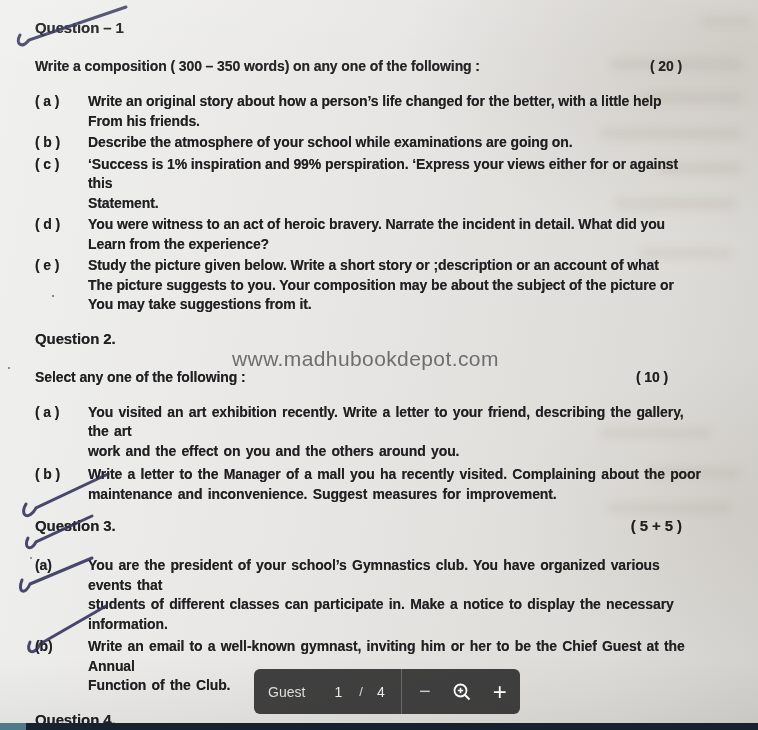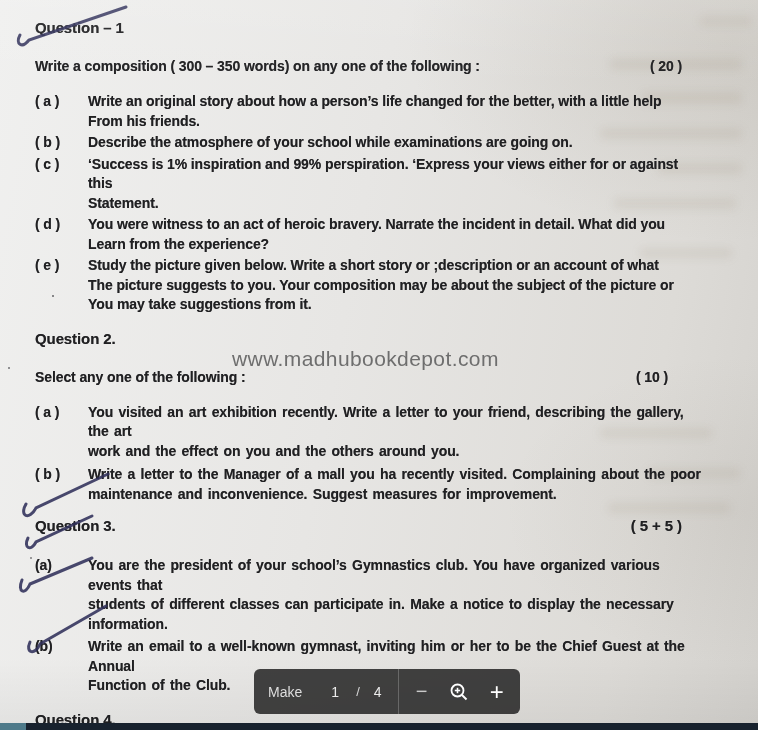--- a/index.html
+++ b/index.html
@@ -179,21 +179,21 @@
     <path d="M8,26 C3,36 11,40 16,30 L72,4"></path>
   </svg>
   <svg class="tick" style="left:16px;top:552px;" width="82" height="44" viewBox="0 0 82 44">
     <path d="M6,28 C1,40 9,44 14,32 L76,6"></path>
   </svg>
   <svg class="tick" style="left:22px;top:600px;" width="90" height="54" viewBox="0 0 90 54">
     <path d="M8,42 C3,53 13,56 18,44 L84,6"></path>
   </svg>
 
   <div class="pdf-toolbar">
-    <span class="tb-label">Make</span>
+    <span class="tb-label">Guest</span>
     <input class="tb-page-input" value="1" style="">
     <span class="tb-sep">/</span>
     <span class="tb-total">4</span>
     <div class="tb-divider"></div>
     <button class="tb-btn tb-minus">−</button>
     <button class="tb-btn tb-zoom">
       <svg width="20" height="20" viewBox="0 0 20 20">
         <circle cx="8.5" cy="8.5" r="6" fill="none" stroke="#ffffff" stroke-width="1.8"></circle>
         <line x1="8.5" y1="5.8" x2="8.5" y2="11.2" stroke="#ffffff" stroke-width="1.6"></line>
         <line x1="5.8" y1="8.5" x2="11.2" y2="8.5" stroke="#ffffff" stroke-width="1.6"></line>

